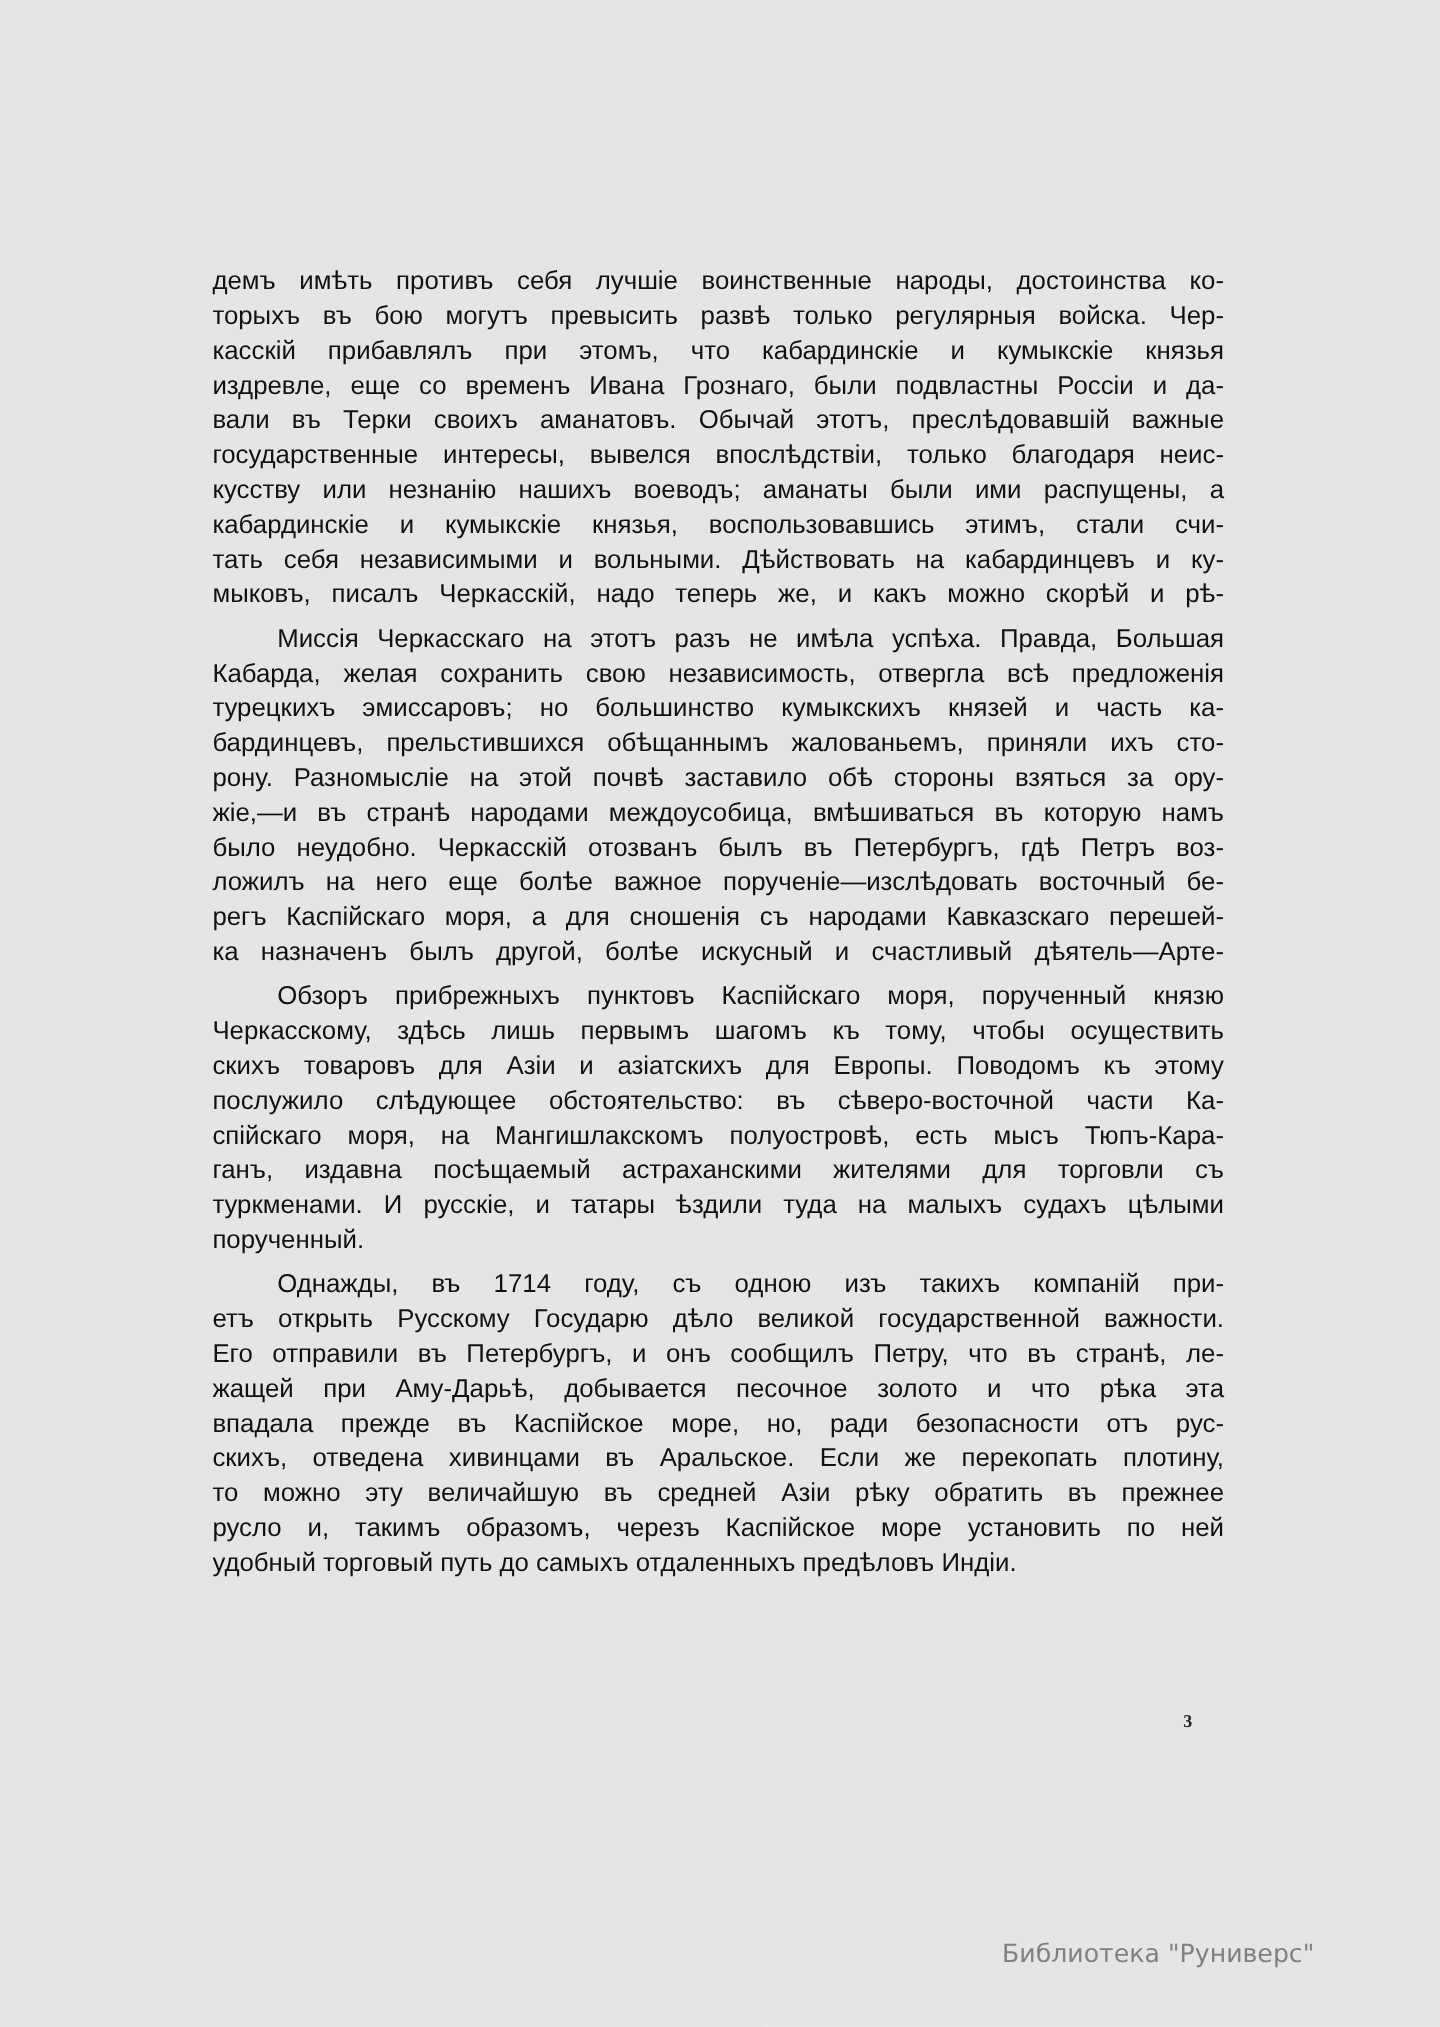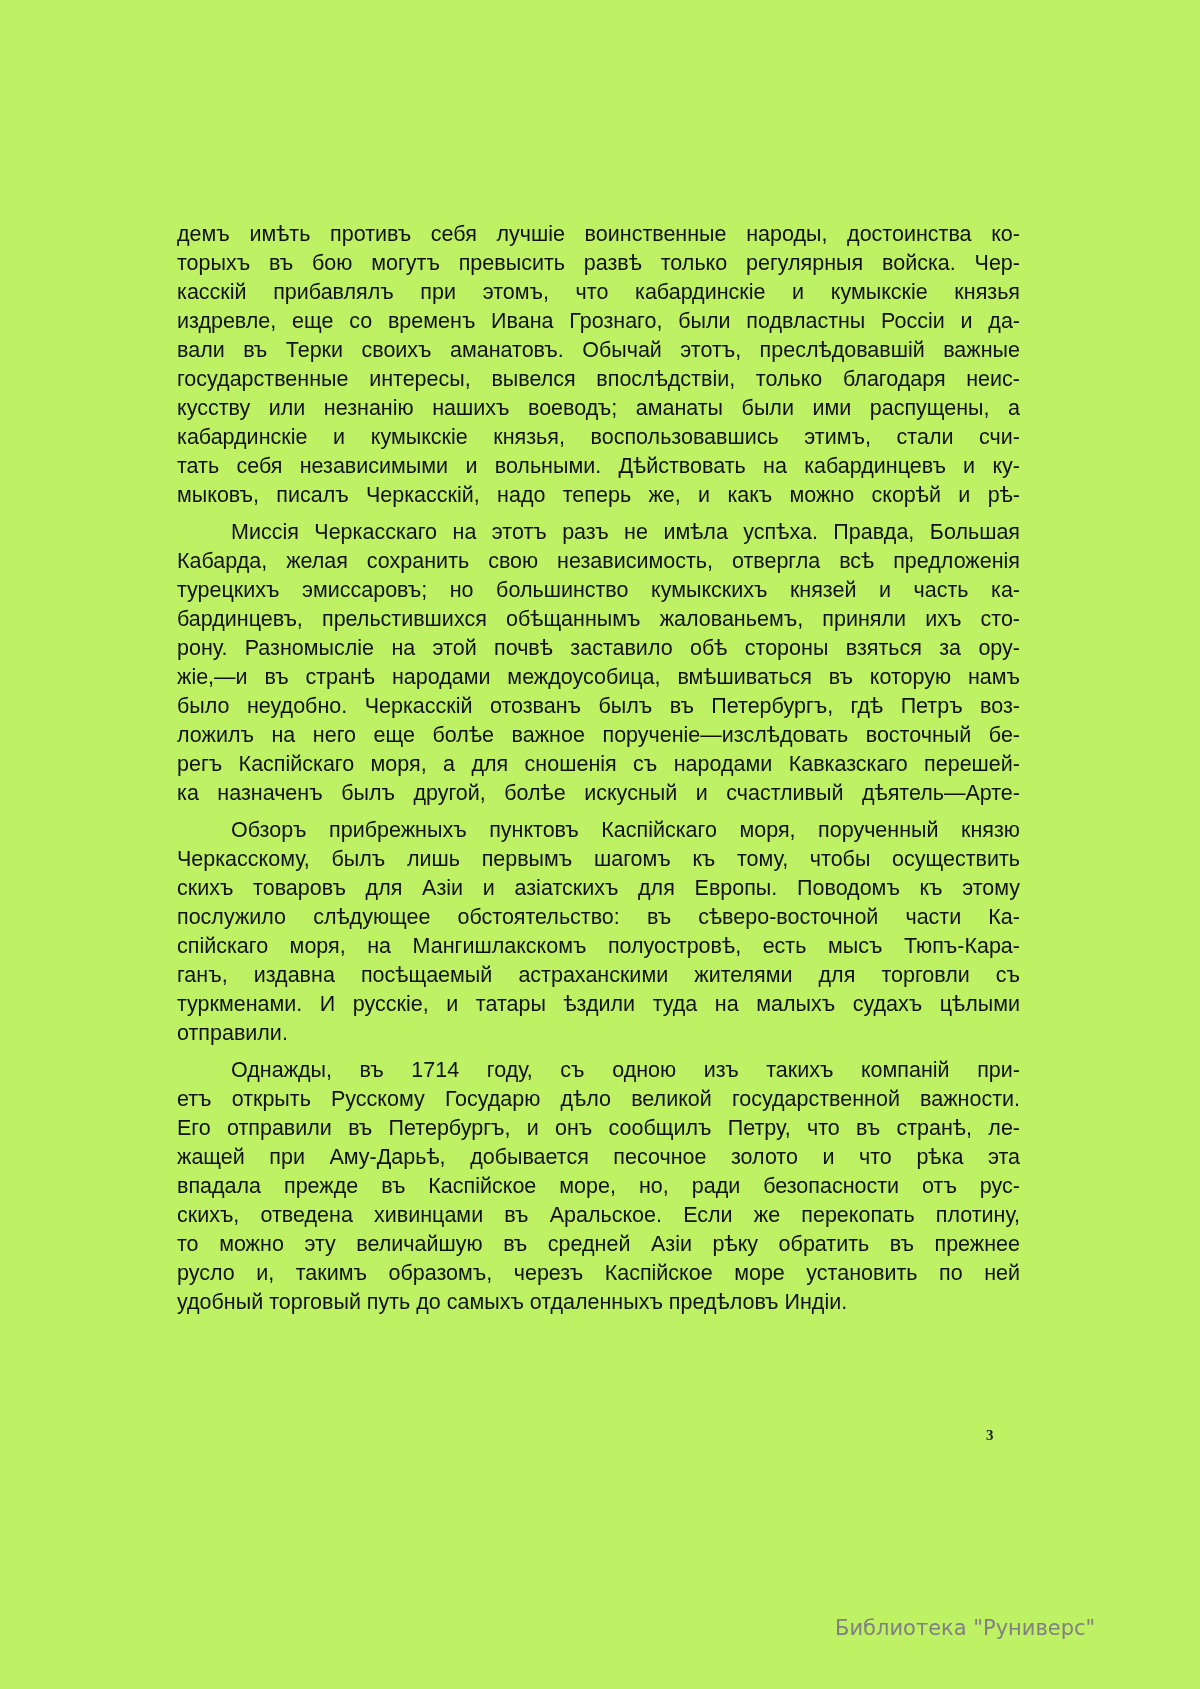--- a/index.html
+++ b/index.html
@@ -1,18 +1,18 @@
 <!DOCTYPE html>
 <html><head>
 <meta charset="utf-8">
 <style>
   html, body { margin: 0; padding: 0; background: #ffffff; }
   body { width: 1200px; height: 1689px; position: relative; overflow: hidden; }
   .page {
-    position: absolute; left: 0; top: 0; width: 1200px; height: 1689px; background: #bef264;
+    position: absolute; left: 0; top: 0; width: 1200px; height: 1689px; background: #e5e5e5;
   }
   .text-block {
     position: absolute; left: 177px; top: 220px; width: 843px;
     font-family: "Liberation Sans", "DejaVu Sans", sans-serif;
     font-size: 21.5px; color: #111111;
   }
   .paragraph { margin: 0 0 8px 0; }
   .line {
     display: block; height: 29px; line-height: 29px;
     text-align: justify; text-align-last: justify; white-space: nowrap;
@@ -54,27 +54,27 @@
         <span class="line">бардинцевъ, прельстившихся обѣщаннымъ жалованьемъ, приняли ихъ сто-</span>
         <span class="line">рону. Разномысліе на этой почвѣ заставило обѣ стороны взяться за ору-</span>
         <span class="line">жіе,—и въ странѣ народами междоусобица, вмѣшиваться въ которую намъ</span>
         <span class="line">было неудобно. Черкасскій отозванъ былъ въ Петербургъ, гдѣ Петръ воз-</span>
         <span class="line">ложилъ на него еще болѣе важное порученіе—изслѣдовать восточный бе-</span>
         <span class="line">регъ Каспійскаго моря, а для сношенія съ народами Кавказскаго перешей-</span>
         <span class="line">ка назначенъ былъ другой, болѣе искусный и счастливый дѣятель—Арте-</span>
       </div>
       <div class="paragraph">
         <span class="line indent">Обзоръ прибрежныхъ пунктовъ Каспійскаго моря, порученный князю</span>
-        <span class="line">Черкасскому, былъ лишь первымъ шагомъ къ тому, чтобы осуществить</span>
+        <span class="line">Черкасскому, здѣсь лишь первымъ шагомъ къ тому, чтобы осуществить</span>
         <span class="line">скихъ товаровъ для Азіи и азіатскихъ для Европы. Поводомъ къ этому</span>
         <span class="line">послужило слѣдующее обстоятельство: въ сѣверо-восточной части Ка-</span>
         <span class="line">спійскаго моря, на Мангишлакскомъ полуостровѣ, есть мысъ Тюпъ-Кара-</span>
         <span class="line">ганъ, издавна посѣщаемый астраханскими жителями для торговли съ</span>
         <span class="line">туркменами. И русскіе, и татары ѣздили туда на малыхъ судахъ цѣлыми</span>
-        <span class="line last">отправили.</span>
+        <span class="line last">порученный.</span>
       </div>
       <div class="paragraph">
         <span class="line indent">Однажды, въ 1714 году, съ одною изъ такихъ компаній при-</span>
         <span class="line">етъ открыть Русскому Государю дѣло великой государственной важности.</span>
         <span class="line">Его отправили въ Петербургъ, и онъ сообщилъ Петру, что въ странѣ, ле-</span>
         <span class="line">жащей при Аму-Дарьѣ, добывается песочное золото и что рѣка эта</span>
         <span class="line">впадала прежде въ Каспійское море, но, ради безопасности отъ рус-</span>
         <span class="line">скихъ, отведена хивинцами въ Аральское. Если же перекопать плотину,</span>
         <span class="line">то можно эту величайшую въ средней Азіи рѣку обратить въ прежнее</span>
         <span class="line">русло и, такимъ образомъ, черезъ Каспійское море установить по ней</span>

